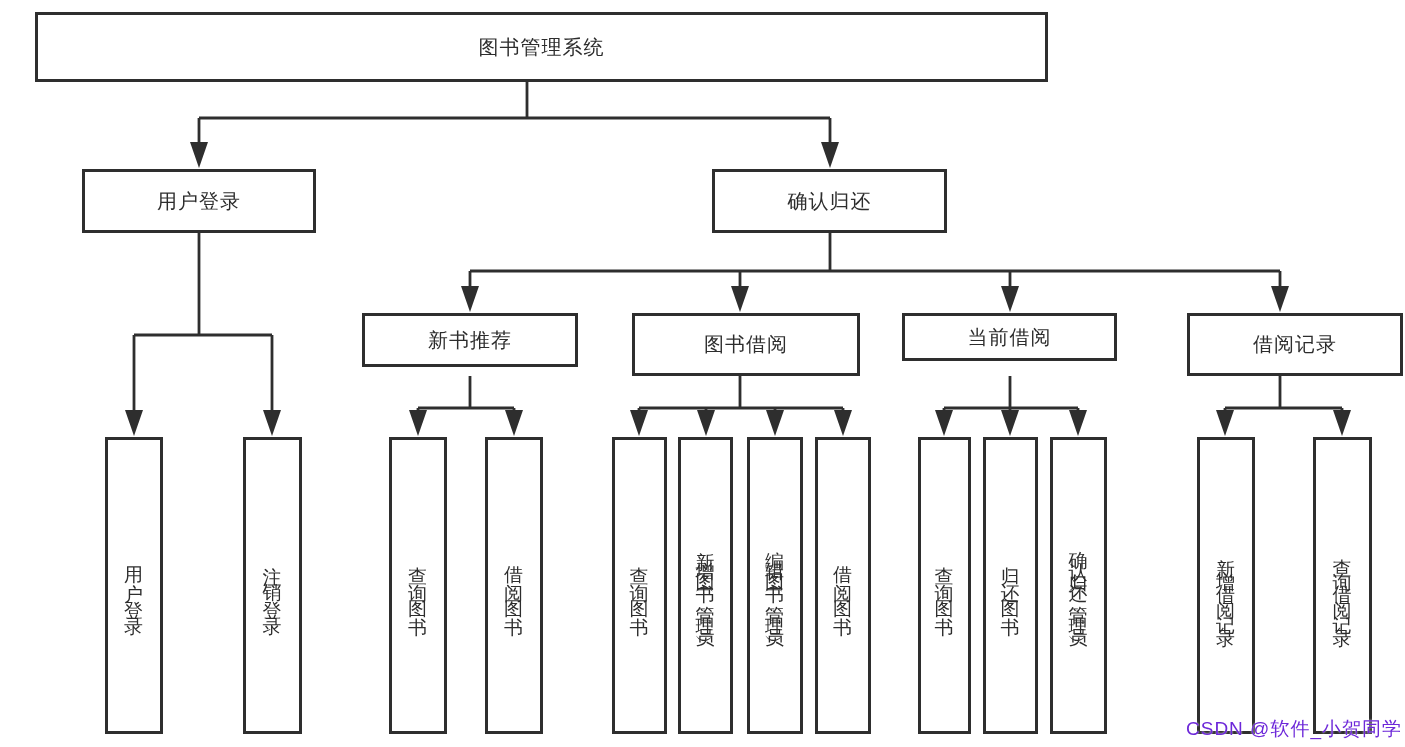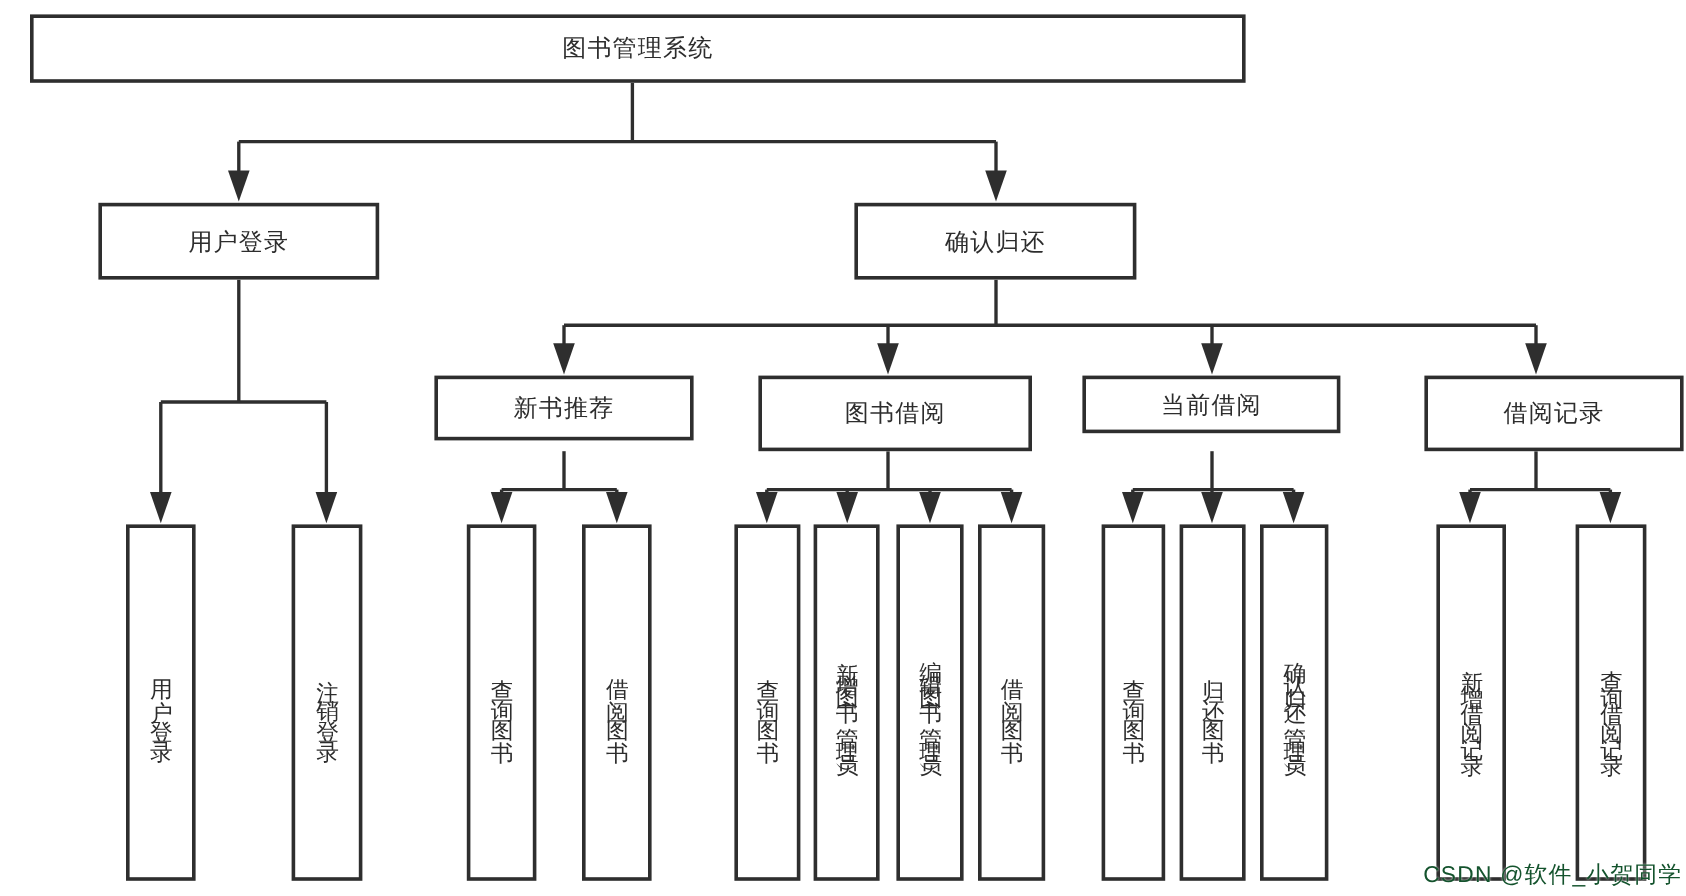--- a/index.html
+++ b/index.html
@@ -40,21 +40,21 @@
     line-height:1;
   }
   .ls4{letter-spacing:0.9em;}
   .ls6{letter-spacing:0.75em;}
   .ls9{letter-spacing:0.58em;}
   .watermark{
     position:absolute;
     left:1186px;
     top:716px;
     font-size:19px;
-    color:#14532d;
+    color:#6d28d9;
     letter-spacing:1px;
     text-shadow:0 0 2px #ffffff;
     white-space:nowrap;
   }
 </style>
 </head>
 <body>
 
 <div class="stage">
 
@@ -117,21 +117,21 @@
       <polygon points="766,410 784,410 775,436"></polygon>
       <polygon points="834,410 852,410 843,436"></polygon>
       <polygon points="935,410 953,410 944,436"></polygon>
       <polygon points="1001,410 1019,410 1010,436"></polygon>
       <polygon points="1069,410 1087,410 1078,436"></polygon>
       <polygon points="1216,410 1234,410 1225,436"></polygon>
       <polygon points="1333,410 1351,410 1342,436"></polygon>
     </g>
   </svg>
 
-  <div class="box" style="left:25px;top:12px;width:1013px;height:57px">图书管理系统</div>
+  <div class="box" style="left:35px;top:12px;width:1013px;height:70px">图书管理系统</div>
 
   <div class="box" style="left:82px;top:169px;width:234px;height:64px">用户登录</div>
   <div class="box" style="left:712px;top:169px;width:235px;height:64px">确认归还</div>
 
   <div class="box" style="left:362px;top:313px;width:216px;height:54px">新书推荐</div>
   <div class="box" style="left:632px;top:313px;width:228px;height:63px">图书借阅</div>
   <div class="box" style="left:902px;top:313px;width:215px;height:48px">当前借阅</div>
   <div class="box" style="left:1187px;top:313px;width:216px;height:63px">借阅记录</div>
 
   <div class="vbox ls4" style="left:105px;width:58px">用户登录</div>

